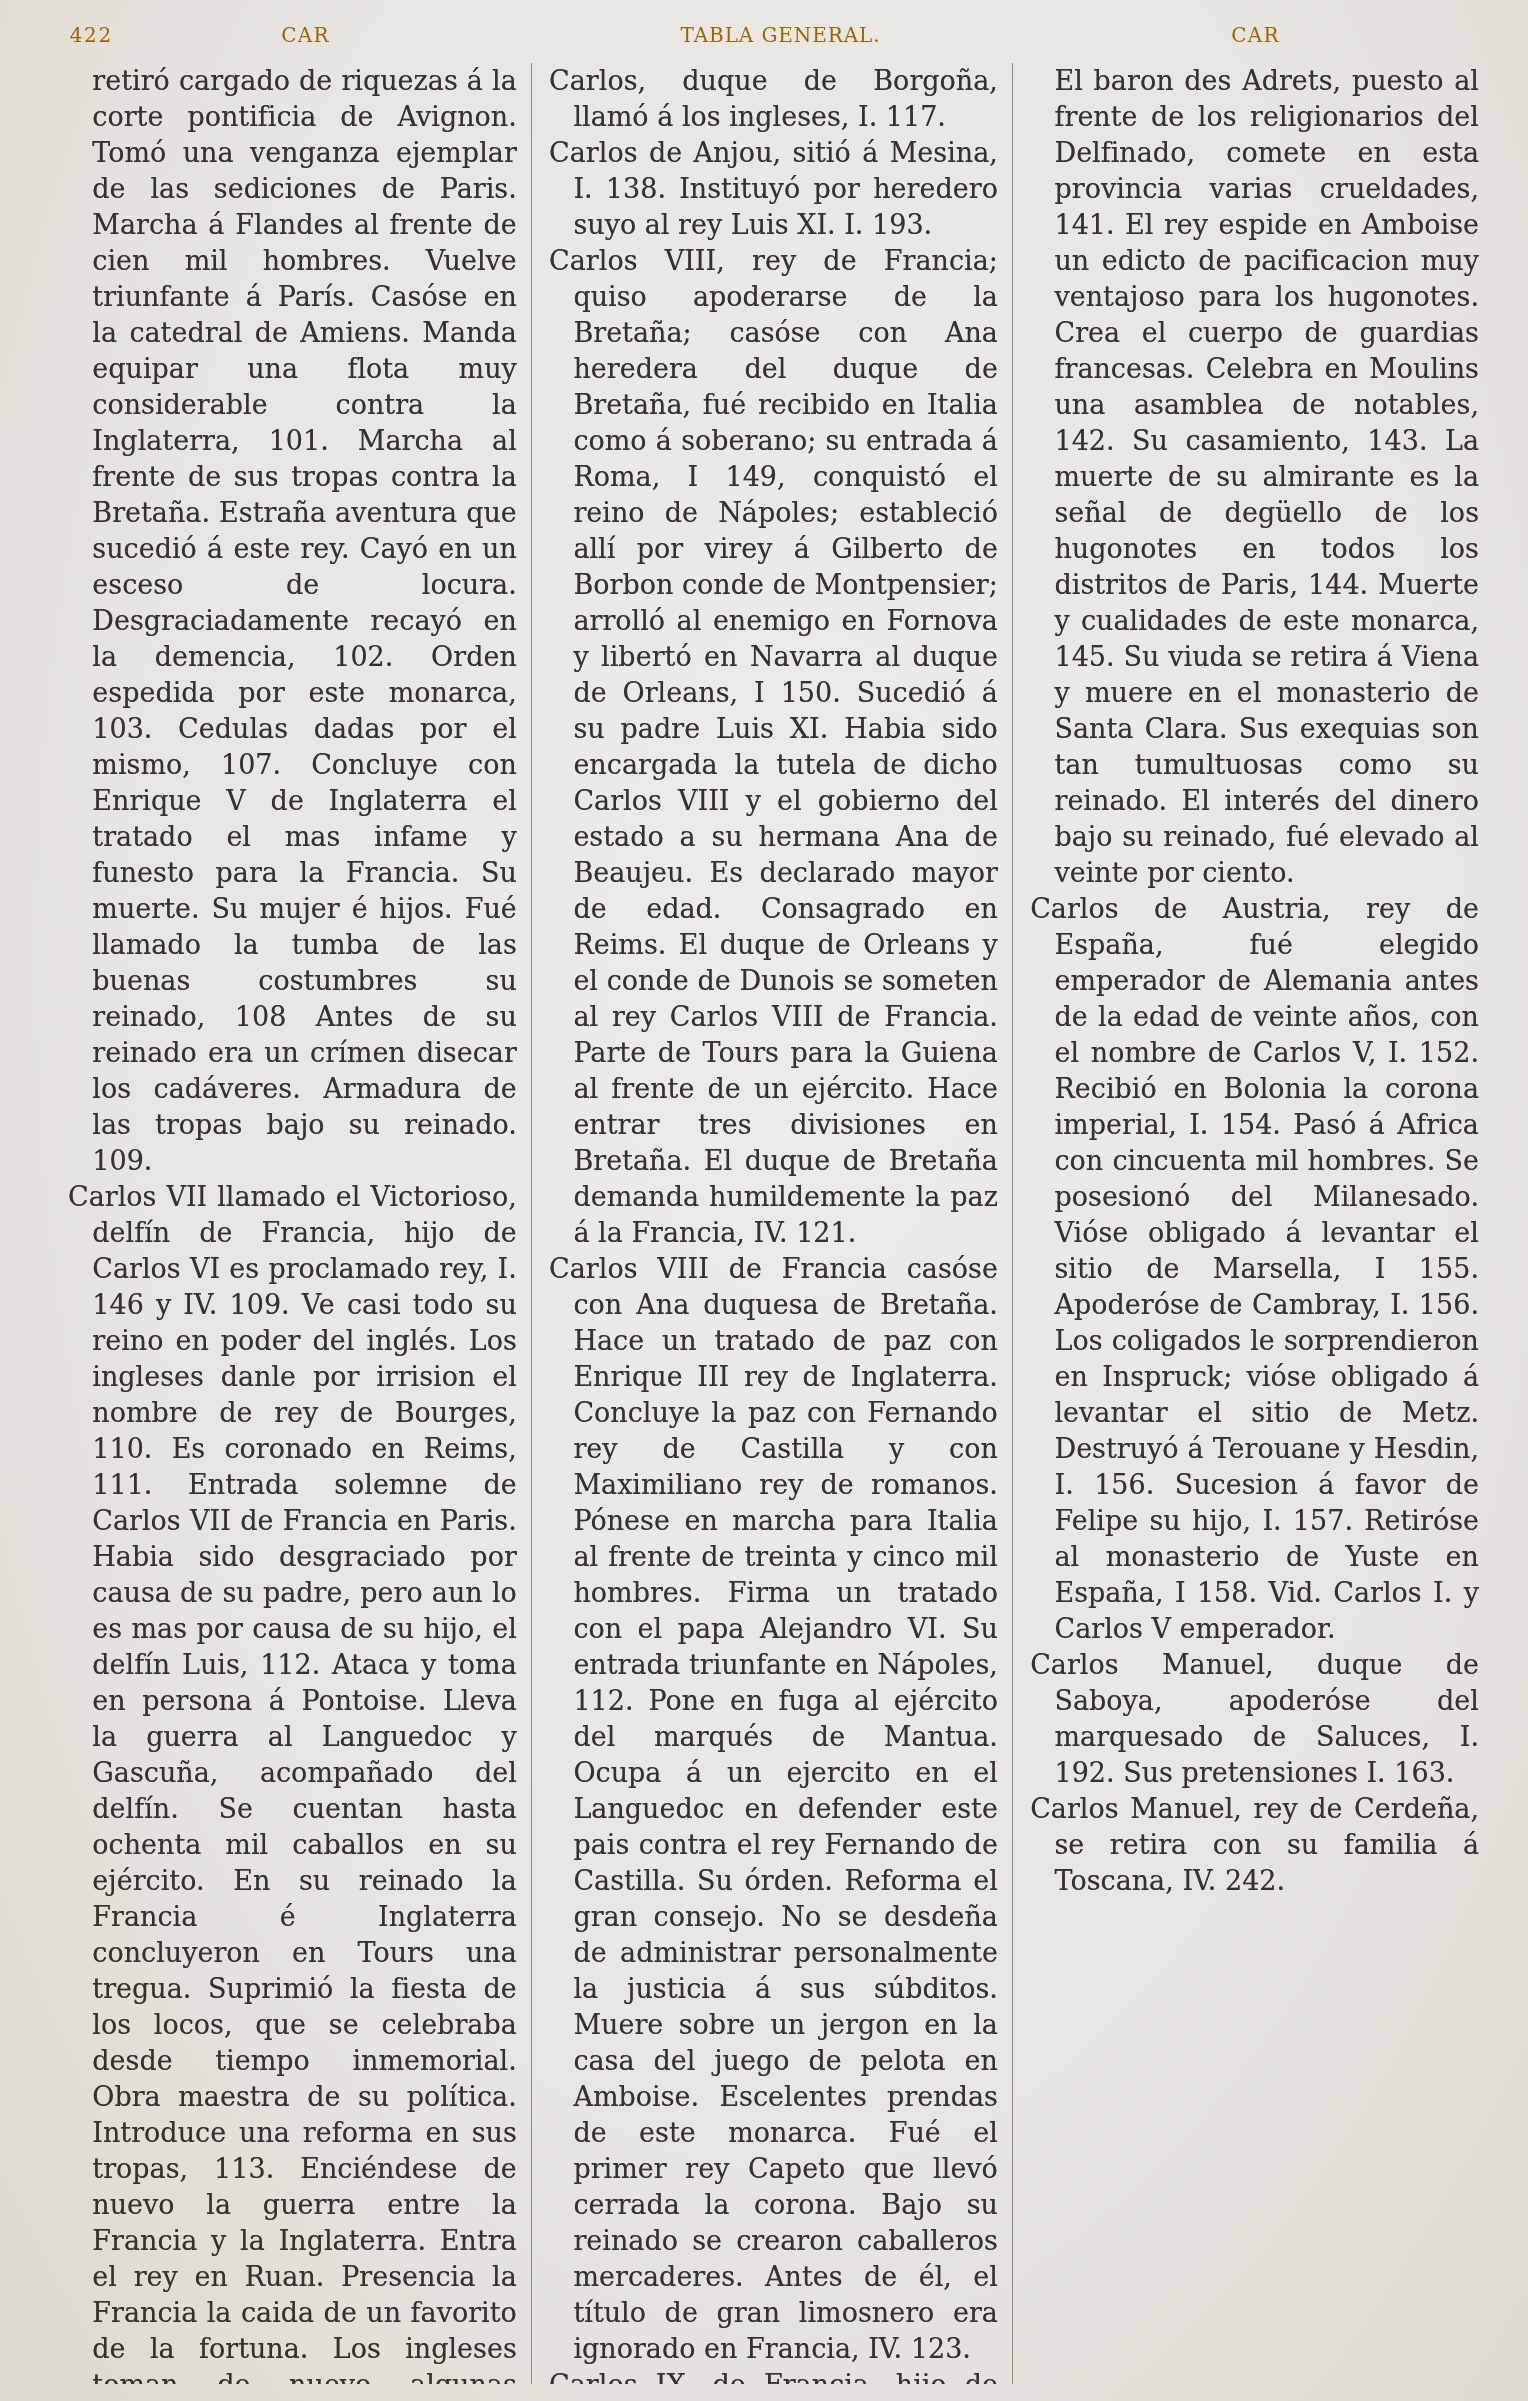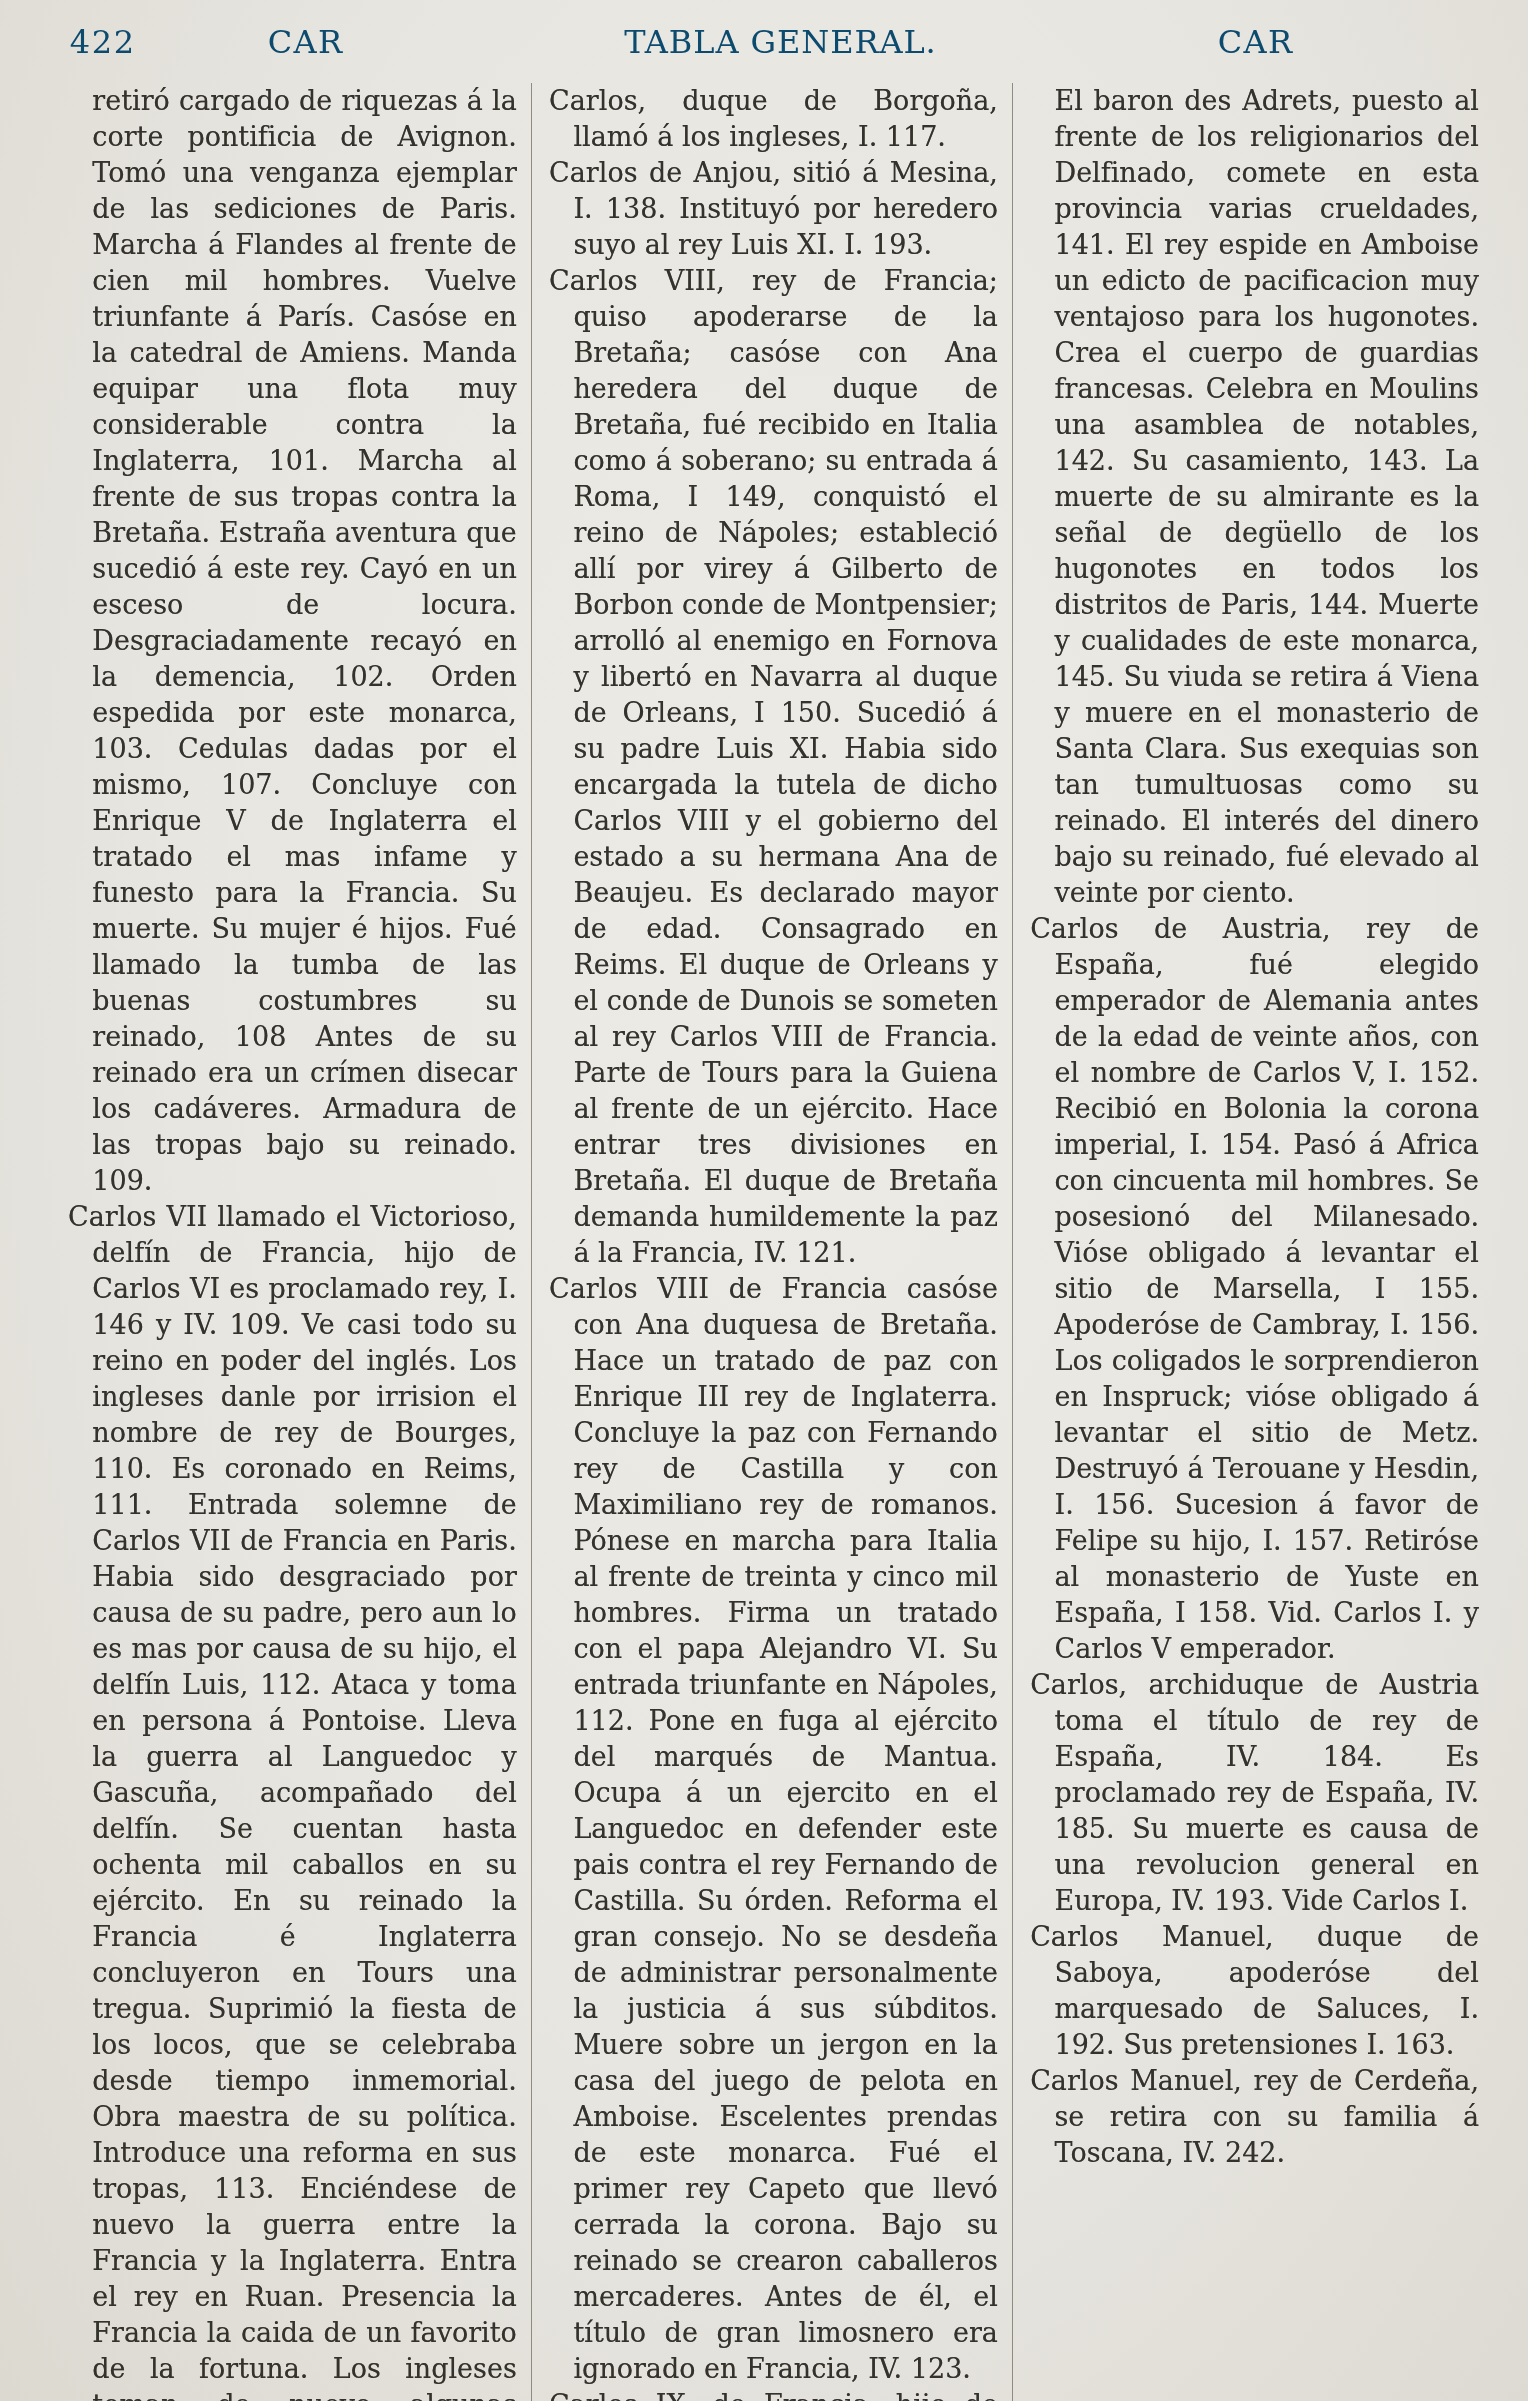--- a/index.html
+++ b/index.html
@@ -12,24 +12,24 @@
     overflow: hidden;
   }
   .page {
     width: 100%;
     height: 100%;
     padding: 22.5px 35px 14px 68px;
   }
   .page-header {
     display: grid;
     grid-template-columns: 1fr 1fr 1fr;
-    font-size: 32px;
+    font-size: 20px;
     letter-spacing: 1.3px;
-    margin-bottom: 22px;
-    color: #0c4a6e;
+    margin-bottom: 16px;
+    color: #a16207;
   }
   .page-header .head-cell { text-align: center; position: relative; }
   .page-number {
     position: absolute;
     left: 1.7px; top: 0;
     letter-spacing: 1.7px;
   }
   .page-title { letter-spacing: 0.9px; }
   .columns {
     display: flex;
@@ -83,21 +83,20 @@
       <p class="entry">Carlos, duque de Borgoña, llamó á los ingleses, I. 117.</p>
       <p class="entry">Carlos de Anjou, sitió á Mesina, I. 138. Instituyó por heredero suyo al rey Luis XI. I. 193.</p>
       <p class="entry">Carlos VIII, rey de Francia; quiso apoderarse de la Bretaña; casóse con Ana heredera del duque de Bretaña, fué recibido en Italia como á soberano; su entrada á Roma, I 149, conquistó el reino de Nápoles; estableció allí por virey á Gilberto de Borbon conde de Montpensier; arrolló al enemigo en Fornova y libertó en Navarra al duque de Orleans, I 150. Sucedió á su padre Luis XI. Habia sido encargada la tutela de dicho Carlos VIII y el gobierno del estado a su hermana Ana de Beaujeu. Es declarado mayor de edad. Consagrado en Reims. El duque de Orleans y el conde de Dunois se someten al rey Carlos VIII de Francia. Parte de Tours para la Guiena al frente de un ejército. Hace entrar tres divisiones en Bretaña. El duque de Bretaña demanda humildemente la paz á la Francia, IV. 121.</p>
       <p class="entry">Carlos VIII de Francia casóse con Ana duquesa de Bretaña. Hace un tratado de paz con Enrique III rey de Inglaterra. Concluye la paz con Fernando rey de Castilla y con Maximiliano rey de romanos. Pónese en marcha para Italia al frente de treinta y cinco mil hombres. Firma un tratado con el papa Alejandro VI. Su entrada triunfante en Nápoles, 112. Pone en fuga al ejército del marqués de Mantua. Ocupa á un ejercito en el Languedoc en defender este pais contra el rey Fernando de Castilla. Su órden. Reforma el gran consejo. No se desdeña de administrar personalmente la justicia á sus súbditos. Muere sobre un jergon en la casa del juego de pelota en Amboise. Escelentes prendas de este monarca. Fué el primer rey Capeto que llevó cerrada la corona. Bajo su reinado se crearon caballeros mercaderes. Antes de él, el título de gran limosnero era ignorado en Francia, IV. 123.</p>
       <p class="entry">Carlos IX, de Francia, hijo de Enrique II y de Catalina de Médicis, sucedió á su hermano Francisco II. Es consagrado en Reims. Se publica en el parlamento un edicto espedido en San Germain en Laye. Famosa conferencia de Poissi, IV. 140. El consejo del rey convoca una asamblea de diputados de todos los tribunales del reino, en Sant Germain en Laye. Carnicería de Vassi. Orleans llega á ser el baluarte de la heregía.</p>
     </section>
 
     <section class="col">
       <p class="cont">El baron des Adrets, puesto al frente de los religionarios del Delfinado, comete en esta provincia varias crueldades, 141. El rey espide en Amboise un edicto de pacificacion muy ventajoso para los hugonotes. Crea el cuerpo de guardias francesas. Celebra en Moulins una asamblea de notables, 142. Su casamiento, 143. La muerte de su almirante es la señal de degüello de los hugonotes en todos los distritos de Paris, 144. Muerte y cualidades de este monarca, 145. Su viuda se retira á Viena y muere en el monasterio de Santa Clara. Sus exequias son tan tumultuosas como su reinado. El interés del dinero bajo su reinado, fué elevado al veinte por ciento.</p>
       <p class="entry">Carlos de Austria, rey de España, fué elegido emperador de Alemania antes de la edad de veinte años, con el nombre de Carlos V, I. 152. Recibió en Bolonia la corona imperial, I. 154. Pasó á Africa con cincuenta mil hombres. Se posesionó del Milanesado. Vióse obligado á levantar el sitio de Marsella, I 155. Apoderóse de Cambray, I. 156. Los coligados le sorprendieron en Inspruck; vióse obligado á levantar el sitio de Metz. Destruyó á Terouane y Hesdin, I. 156. Sucesion á favor de Felipe su hijo, I. 157. Retiróse al monasterio de Yuste en España, I 158. Vid. Carlos I. y Carlos V emperador.</p>
-      <p class="entry">Carlos, archiduque de Austria toma el título de rey de España, IV. 184. Es proclamado rey de España, IV. 185. Su muerte es causa de una revolucion general en Europa, IV. 193. Vide Carlos I.</p>
       <p class="entry">Carlos Manuel, duque de Saboya, apoderóse del marquesado de Saluces, I. 192. Sus pretensiones I. 163.</p>
       <p class="entry">Carlos Manuel, rey de Cerdeña, se retira con su familia á Toscana, IV. 242.</p>
 
     </section>
 
   </main>
 </div>
 
 
 </body></html>

